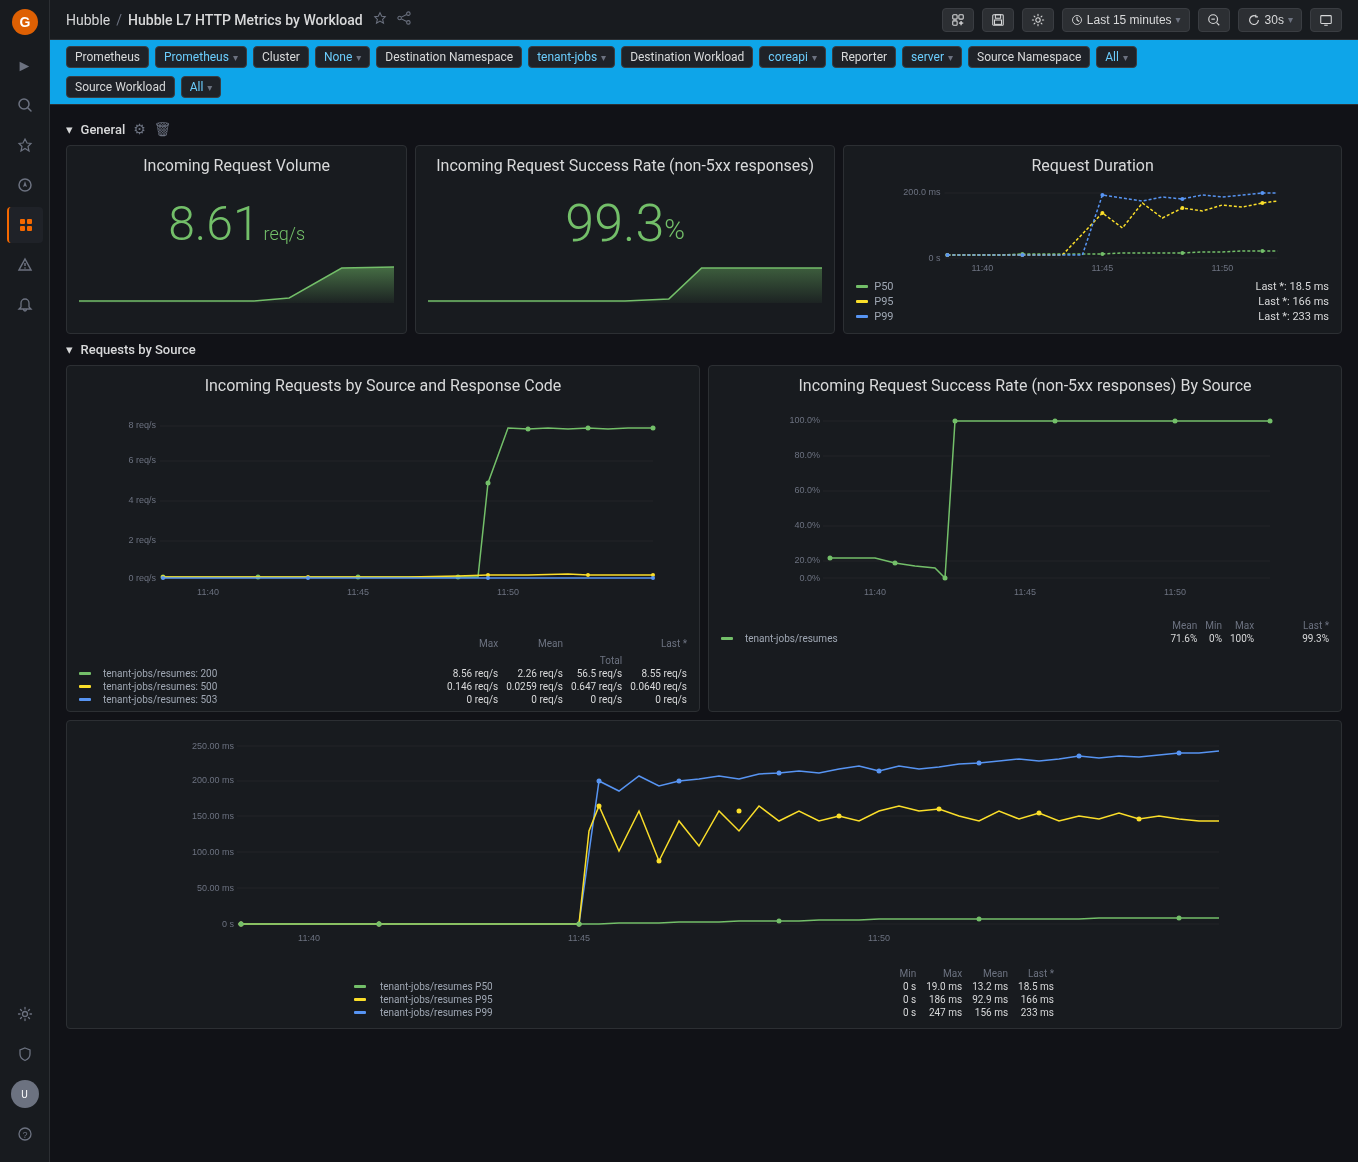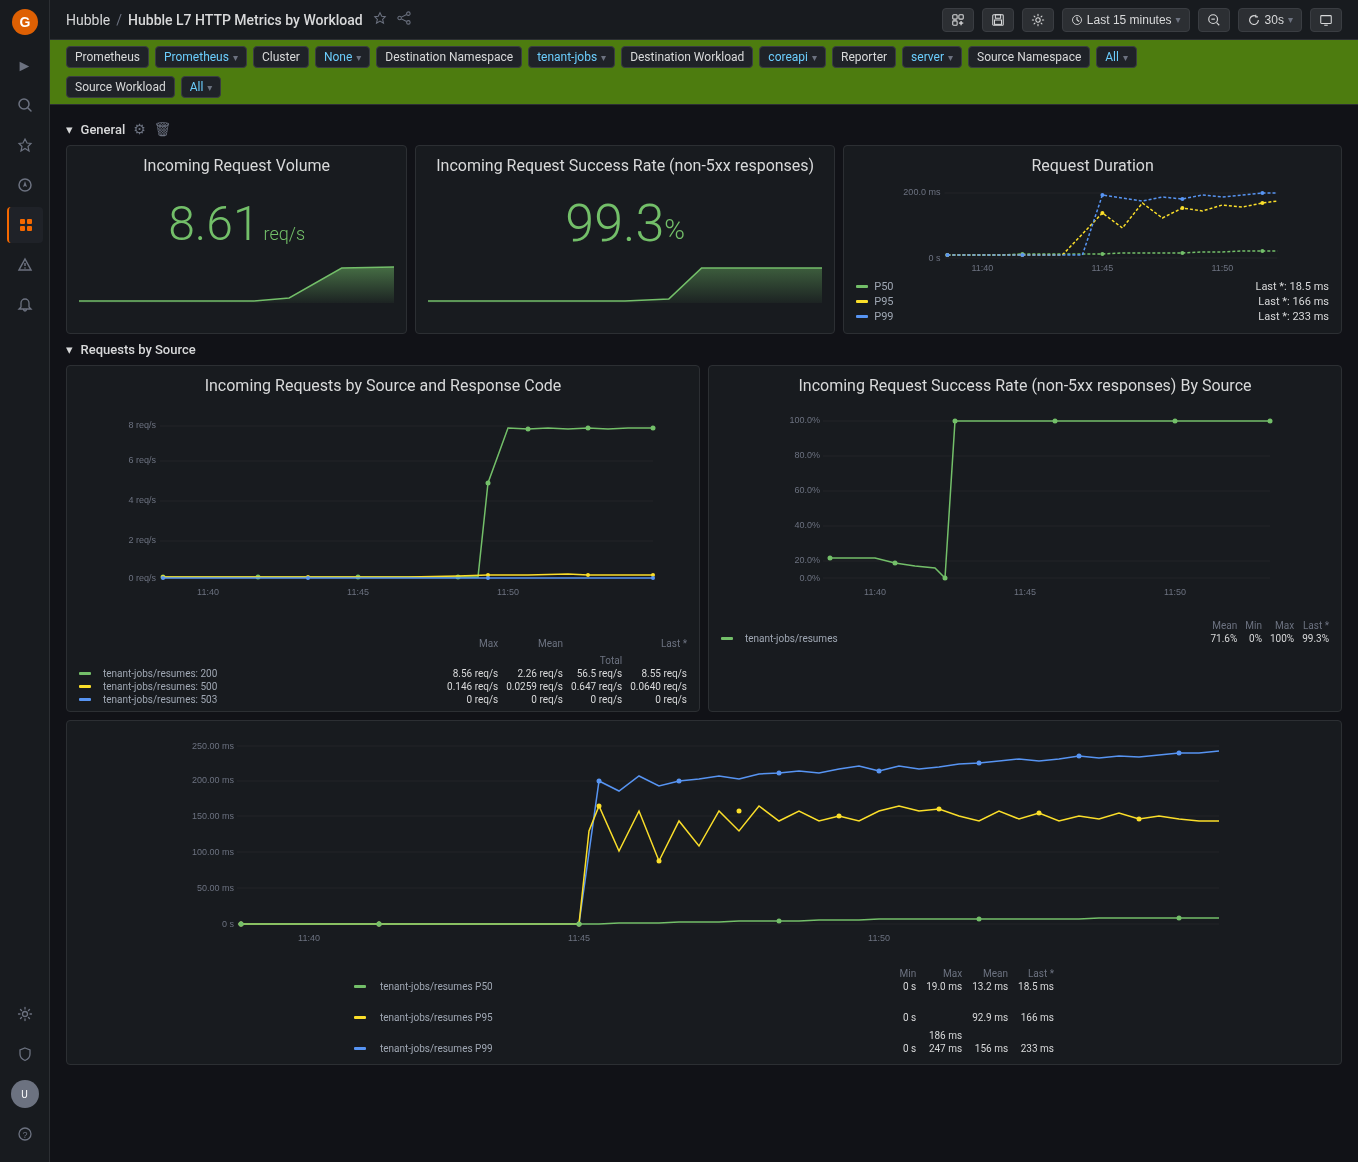--- a/index.html
+++ b/index.html
@@ -96,21 +96,21 @@
       padding: 4px 8px;
       cursor: pointer;
       font-size: 12px;
       display: flex;
       align-items: center;
       gap: 4px;
     }
 
     
     .filterbar {
-      background: #4d7c0f;
+      background: #0ea5e9;
       border-bottom: 1px solid #2c2f33;
       padding: 6px 16px;
       display: flex;
       flex-wrap: wrap;
       gap: 6px;
       align-items: center;
       flex-shrink: 0;
     }
     .filter-chip {
       border-radius: 4px;
@@ -648,21 +648,21 @@
             <span style="color:#6c7280; text-align:right;">Mean</span>
             <span style="color:#6c7280; text-align:right;">Min</span>
             <span style="color:#6c7280; text-align:right;">Max</span>
             <span style="color:#6c7280; text-align:right;">Last *</span>
 
             <div style="width:12px;height:3px;background:#73bf69;border-radius:1px;"></div>
             <span style="color:#9fa7b3;">tenant-jobs/resumes</span>
             <span style="color:#d8d9da;text-align:right;">71.6%</span>
             <span style="color:#d8d9da;text-align:right;">0%</span>
             <span style="color:#d8d9da;text-align:right;">100%</span>
-            <span style="color:#d8d9da;text-align:right;">99.3%</span>
+            <span style="color:#d8d9da;text-align:right;margin-left:40px;">99.3%</span>
           </div>
         </div>
       </div>
     </div>
 
     <div class="full-panel">
       <svg width="100%" height="230" viewBox="0 0 1050 230">
 
         <text x="55" y="18" font-size="9" fill="#6c7280" text-anchor="end">250.00 ms</text>
         <text x="55" y="52" font-size="9" fill="#6c7280" text-anchor="end">200.00 ms</text>
@@ -727,21 +727,21 @@
           <div style="width:12px;height:3px;background:#73bf69;border-radius:1px;"></div>
           <span style="color:#9fa7b3;">tenant-jobs/resumes P50</span>
           <span style="color:#d8d9da;text-align:right;">0 s</span>
           <span style="color:#d8d9da;text-align:right;">19.0 ms</span>
           <span style="color:#d8d9da;text-align:right;">13.2 ms</span>
           <span style="color:#d8d9da;text-align:right;">18.5 ms</span>
 
           <div style="width:12px;height:3px;background:#fade2a;border-radius:1px;"></div>
           <span style="color:#9fa7b3;">tenant-jobs/resumes P95</span>
           <span style="color:#d8d9da;text-align:right;">0 s</span>
-          <span style="color:#d8d9da;text-align:right;margin-top:36px;">186 ms</span>
+          <span style="color:#d8d9da;text-align:right;">186 ms</span>
           <span style="color:#d8d9da;text-align:right;">92.9 ms</span>
           <span style="color:#d8d9da;text-align:right;">166 ms</span>
 
           <div style="width:12px;height:3px;background:#5794f2;border-radius:1px;"></div>
           <span style="color:#9fa7b3;">tenant-jobs/resumes P99</span>
           <span style="color:#d8d9da;text-align:right;">0 s</span>
           <span style="color:#d8d9da;text-align:right;">247 ms</span>
           <span style="color:#d8d9da;text-align:right;">156 ms</span>
           <span style="color:#d8d9da;text-align:right;">233 ms</span>
         </div>

